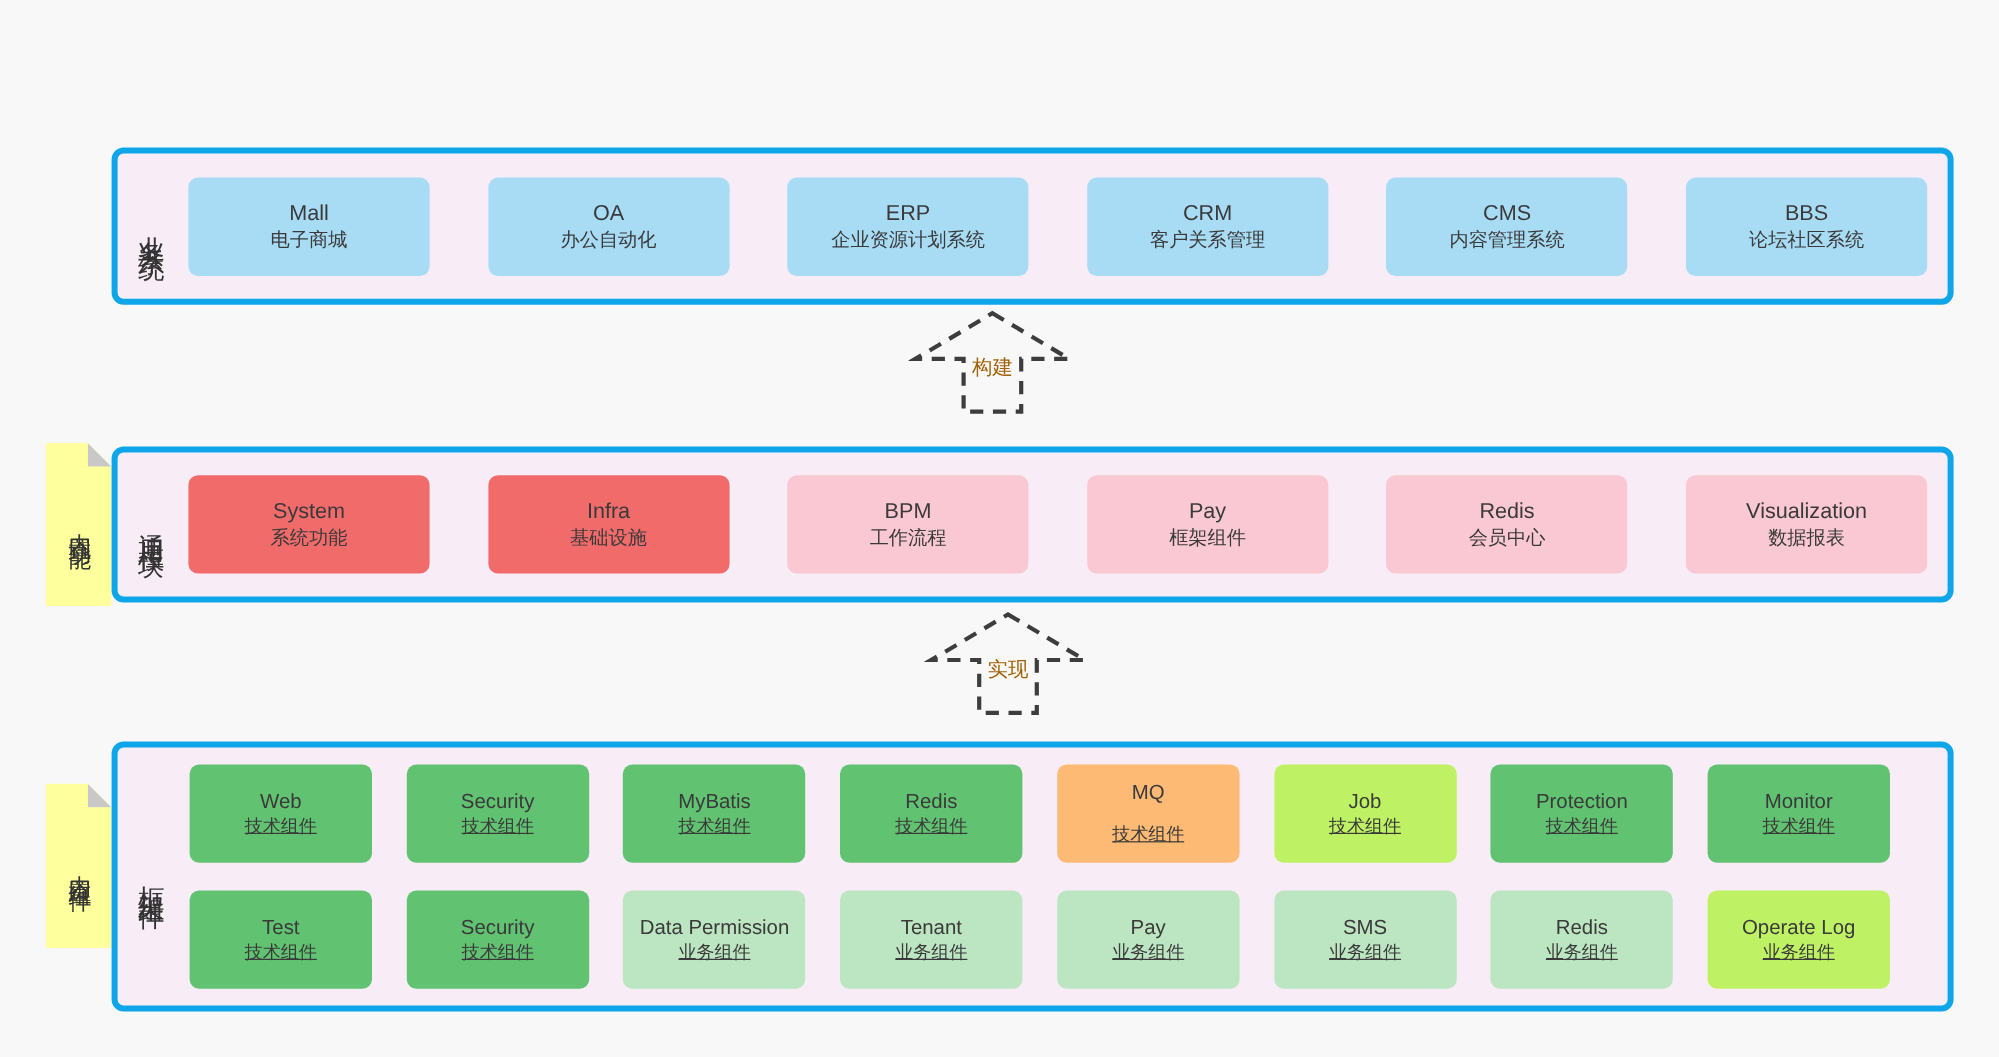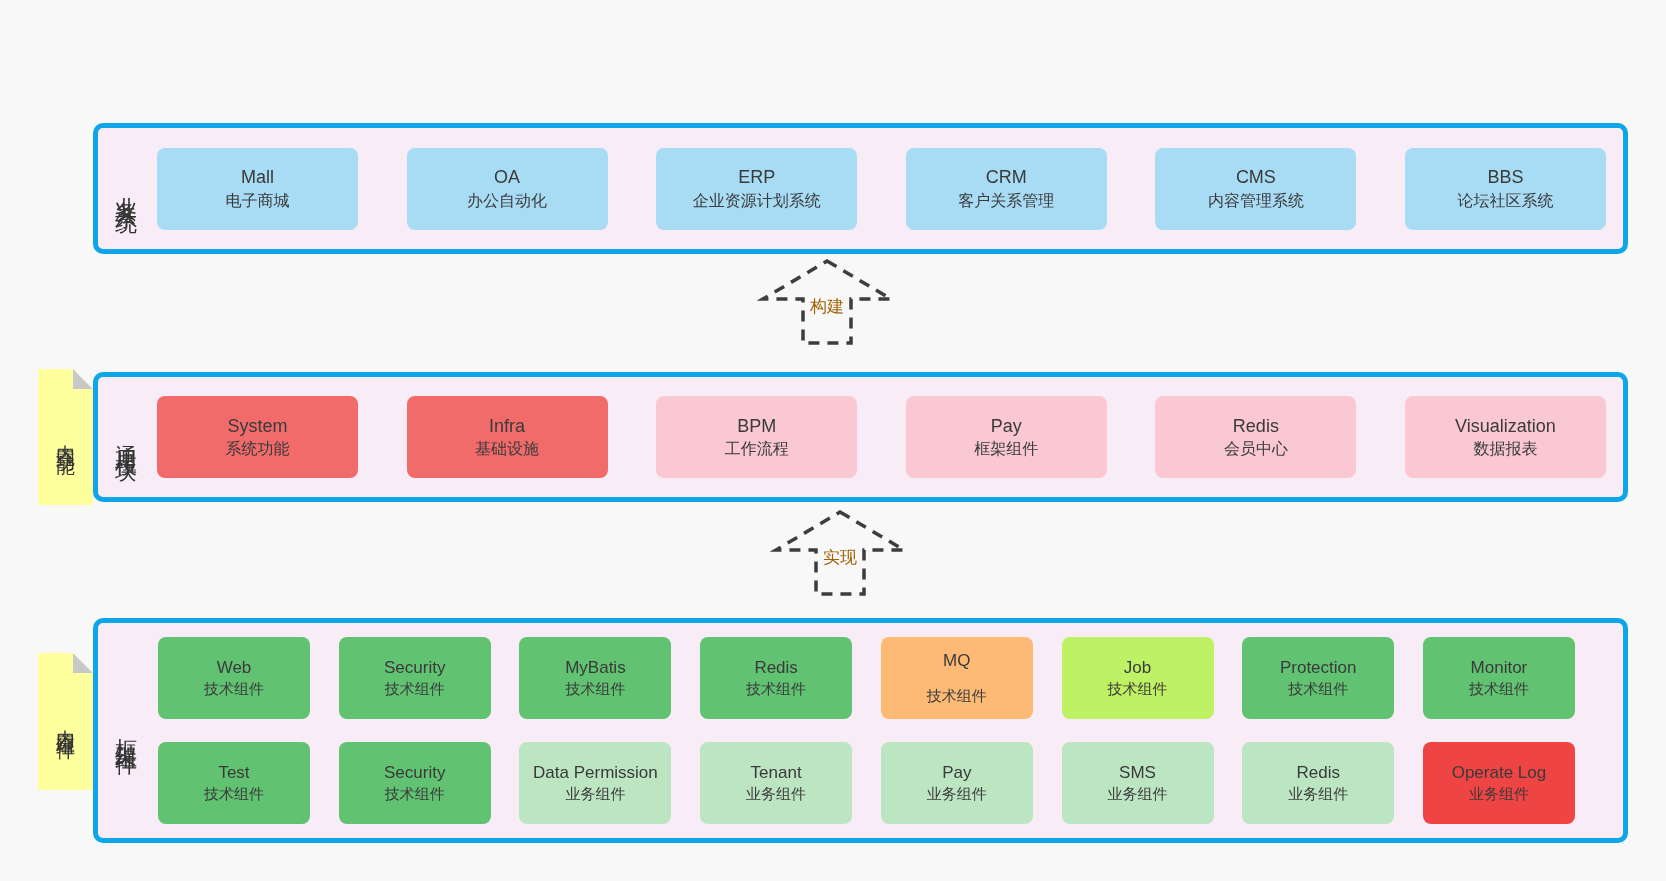--- a/index.html
+++ b/index.html
@@ -31,21 +31,21 @@
   .box{
     height:82px;border-radius:8px;
     display:flex;flex-direction:column;align-items:center;justify-content:center;
     text-align:center;line-height:1.32;
   }
   .panel-0 .box,.panel-1 .box{width:201px;}
   .panel-2 .box{width:152px;}
   .box .en{font-size:18px;}
   .box .cn{font-size:16px;}
   .panel-2 .box .en{font-size:17px;}
-  .panel-2 .box .cn{font-size:15px;}
+  .panel-2 .box .cn{font-size:15px;text-decoration:underline;}
   .sticky{
     position:absolute;left:38px;width:55px;z-index:1;background:#feff9d;
     clip-path:polygon(0 0,calc(100% - 20px) 0,100% 20px,100% 100%,0 100%);
   }
   .sticky-0{top:369px;height:136px;}
   .sticky-1{top:653px;height:137px;}
   .fold{
     position:absolute;top:0;right:0;width:20px;height:20px;background:#c8c8c8;
     clip-path:polygon(0 0,100% 100%,0 100%);
   }
@@ -216,21 +216,21 @@
             <span class="cn">业务组件</span>
           </div>
           <div class="box" style="background: rgb(188, 229, 193);">
             <span class="en">SMS</span>
             <span class="cn">业务组件</span>
           </div>
           <div class="box" style="background: rgb(188, 229, 193);">
             <span class="en">Redis</span>
             <span class="cn">业务组件</span>
           </div>
-          <div class="box" style="background: #ef4444;">
+          <div class="box" style="background: #bef264;">
             <span class="en">Operate Log</span>
             <span class="cn">业务组件</span>
           </div>
         </div>
       </div>
   </section>
 
 </div>
 
 </body></html>

